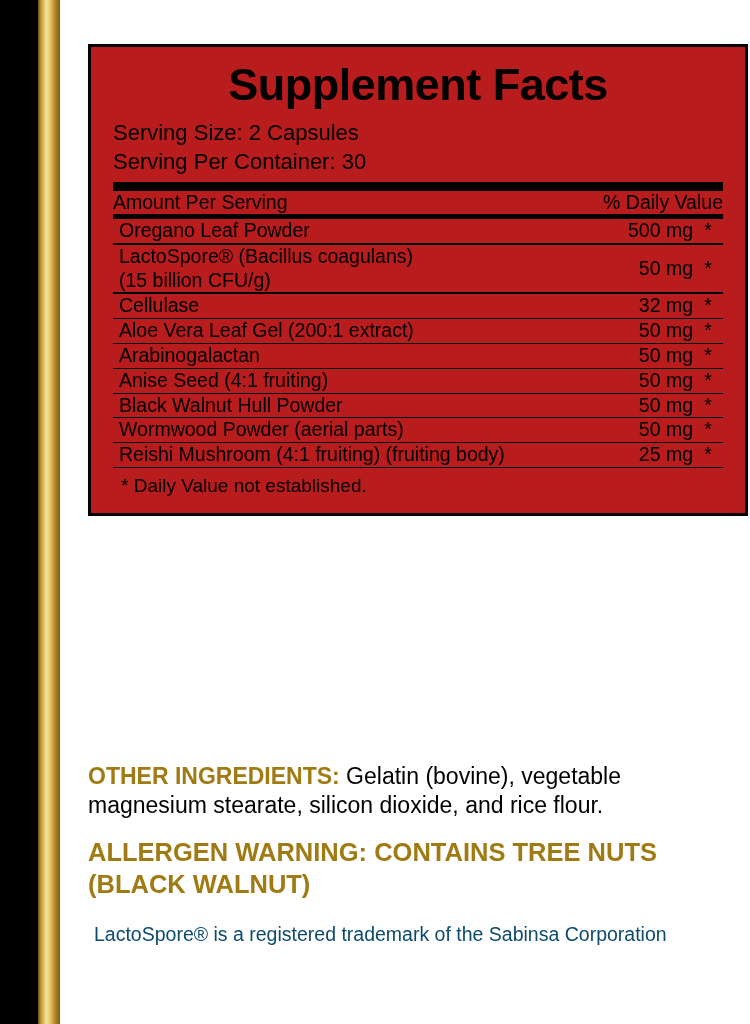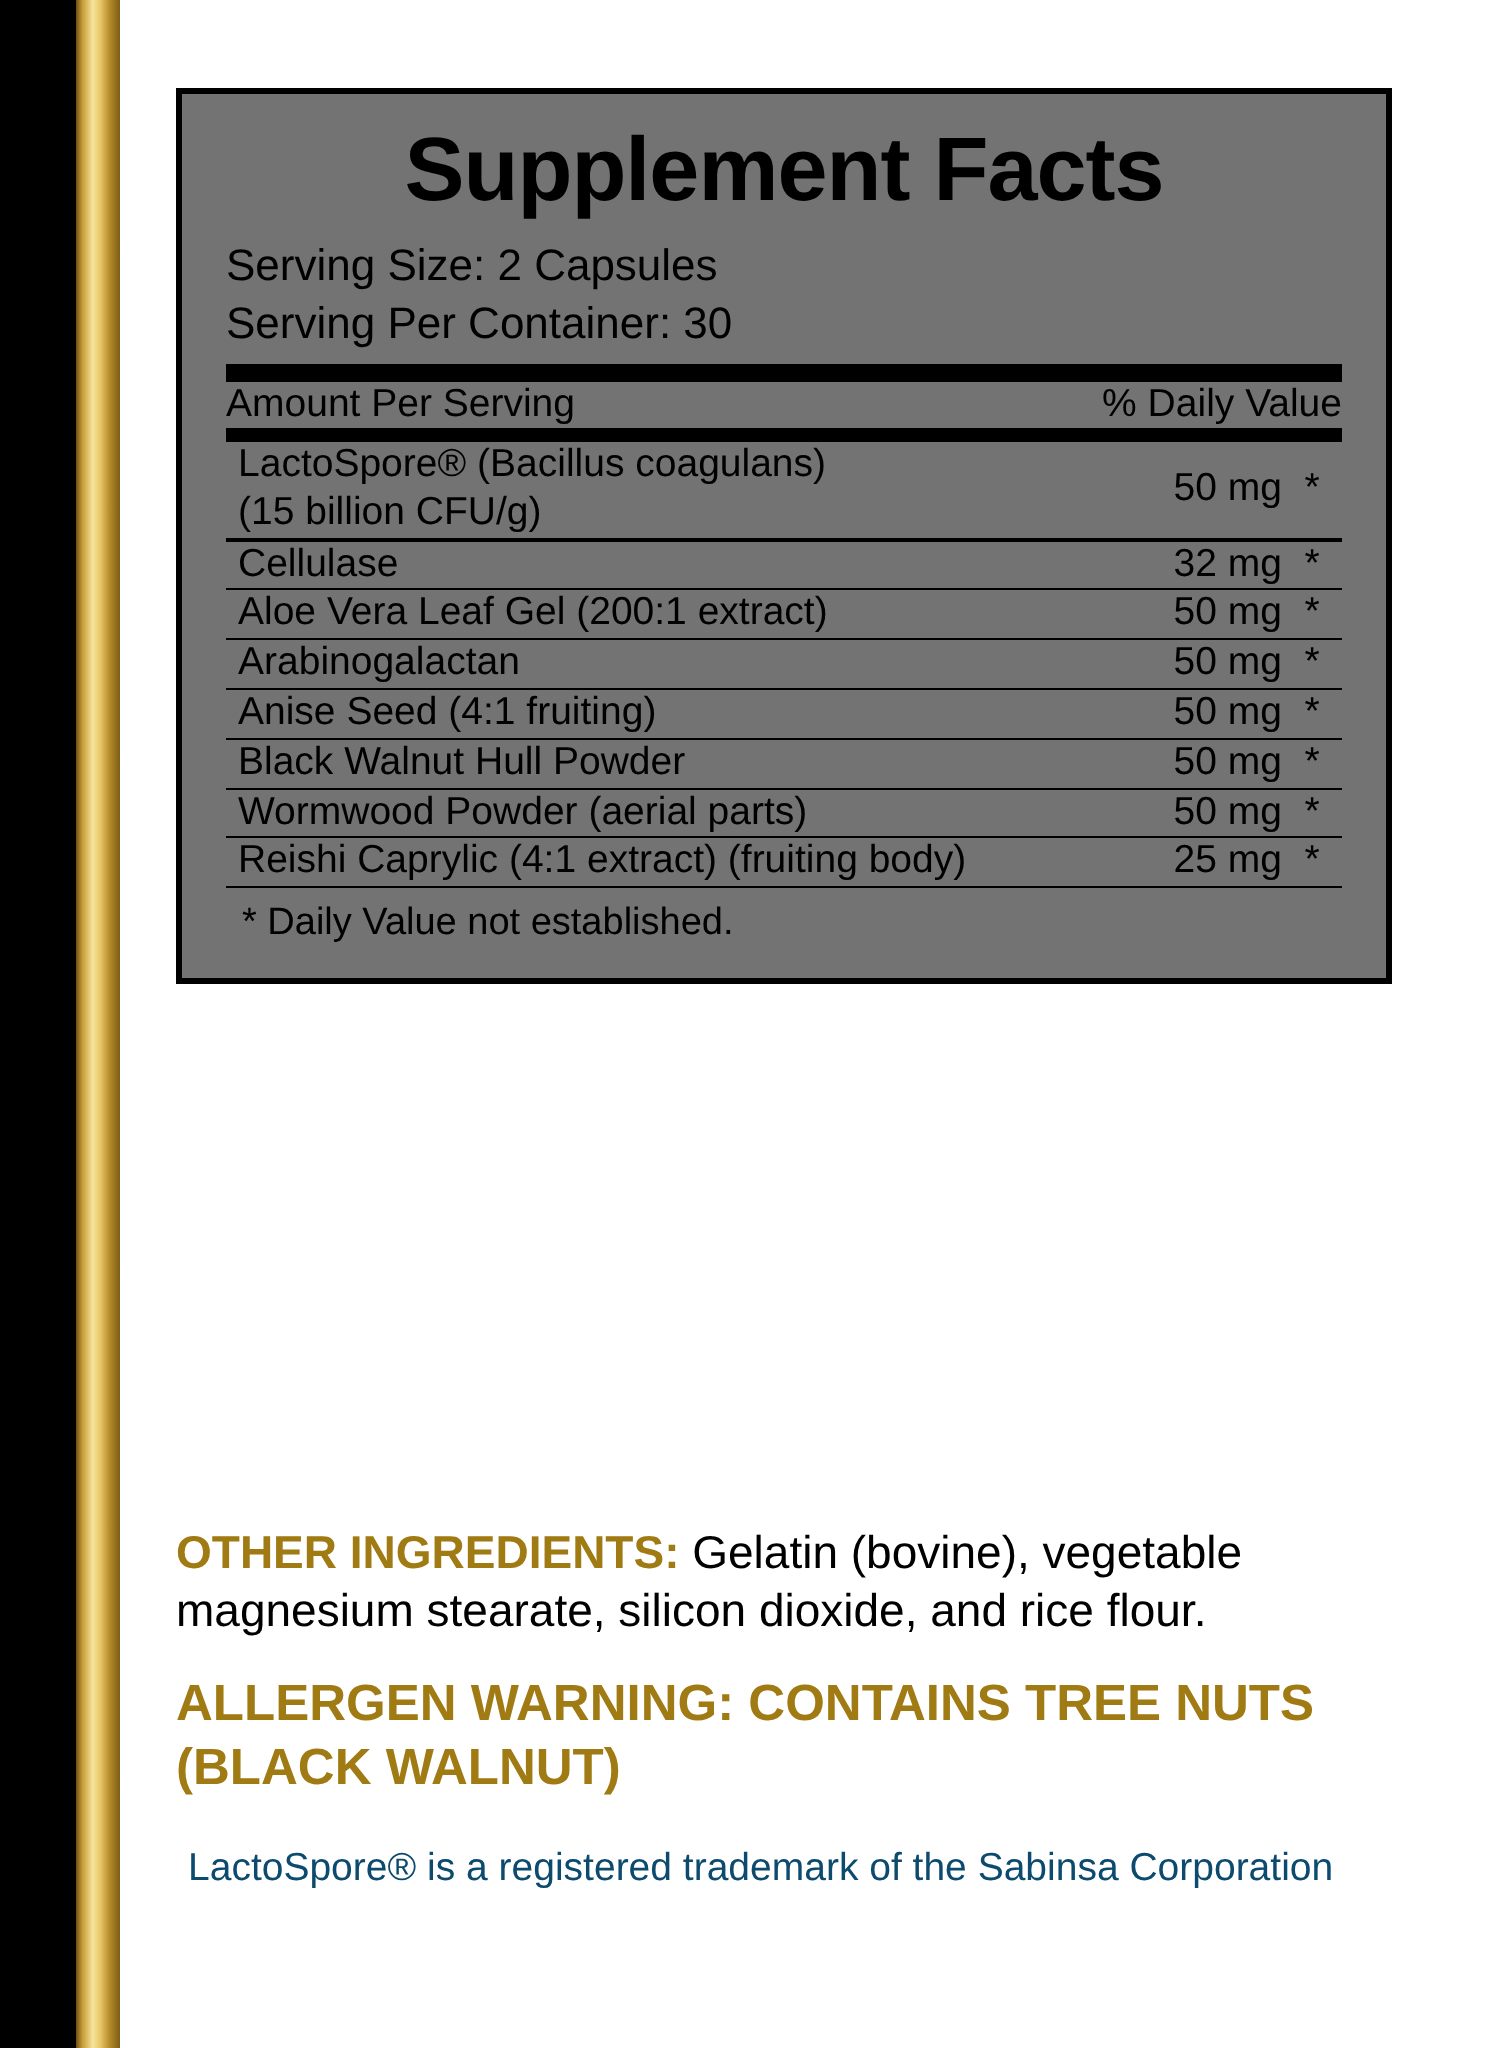--- a/index.html
+++ b/index.html
@@ -52,24 +52,24 @@
     width: 12px;
     height: 1024px;
     background: #ffffff;
   }
 
   
   .panel {
     position: absolute;
     left: 88px;
     top: 44px;
-    width: 608px;
+    width: 660px;
     box-sizing: border-box;
     border: 3px solid #000000;
-    background: #737373;
+    background: #b91c1c;
     padding: 10px 22px 16px 22px;
   }
 
   .sf-title {
     text-align: center;
     font-size: 45px;
     font-weight: bold;
     letter-spacing: -0.5px;
     line-height: 1.08;
     margin: 4px 0 8px 0;
@@ -181,20 +181,25 @@
         <td class="col-name">Amount Per Serving</td>
         <td class="hdr-dv" colspan="2">% Daily Value</td>
       </tr>
     </tbody>
   </table>
 
   <div class="rule-med"></div>
 
   <table class="facts">
     <tbody>
+      <tr class="ing-row">
+        <td class="col-name">Oregano Leaf Powder</td>
+        <td class="col-amt">500 mg</td>
+        <td class="col-dv">*</td>
+      </tr>
       <tr>
           <td colspan="3">
             <div class="rule-thin"></div>
           </td>
         </tr>
 
       <tr>
           <td colspan="3">
             <div class="rule-thin"></div>
           </td>
@@ -280,21 +285,21 @@
         <td class="col-amt">50 mg</td>
         <td class="col-dv">*</td>
       </tr>
       <tr>
           <td colspan="3">
             <div class="rule-thin"></div>
           </td>
         </tr>
 
       <tr class="ing-row">
-        <td class="col-name">Reishi Caprylic (4:1 extract) (fruiting body)</td>
+        <td class="col-name">Reishi Mushroom (4:1 fruiting) (fruiting body)</td>
         <td class="col-amt">25 mg</td>
         <td class="col-dv">*</td>
       </tr>
       <tr>
           <td colspan="3">
             <div class="rule-thin"></div>
           </td>
         </tr>
     </tbody>
   </table>

